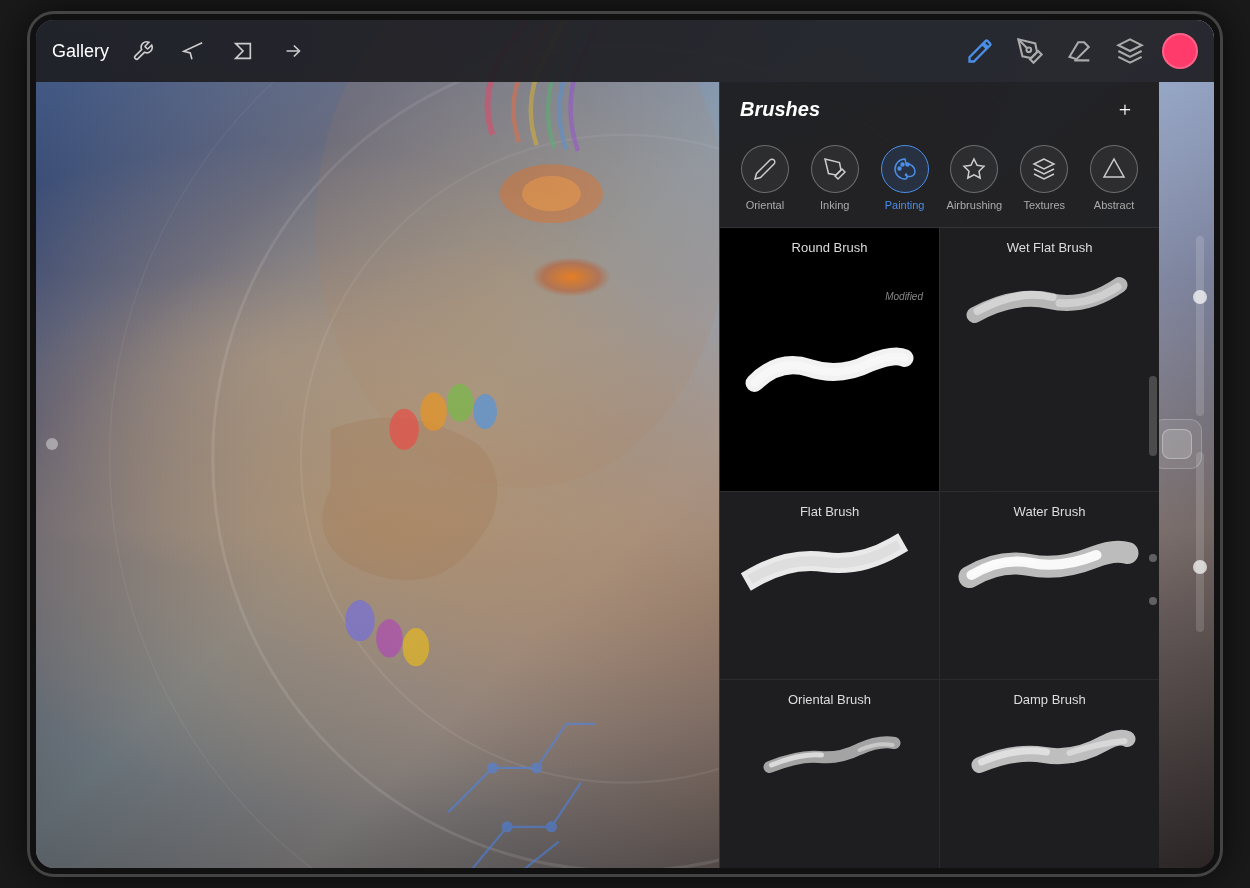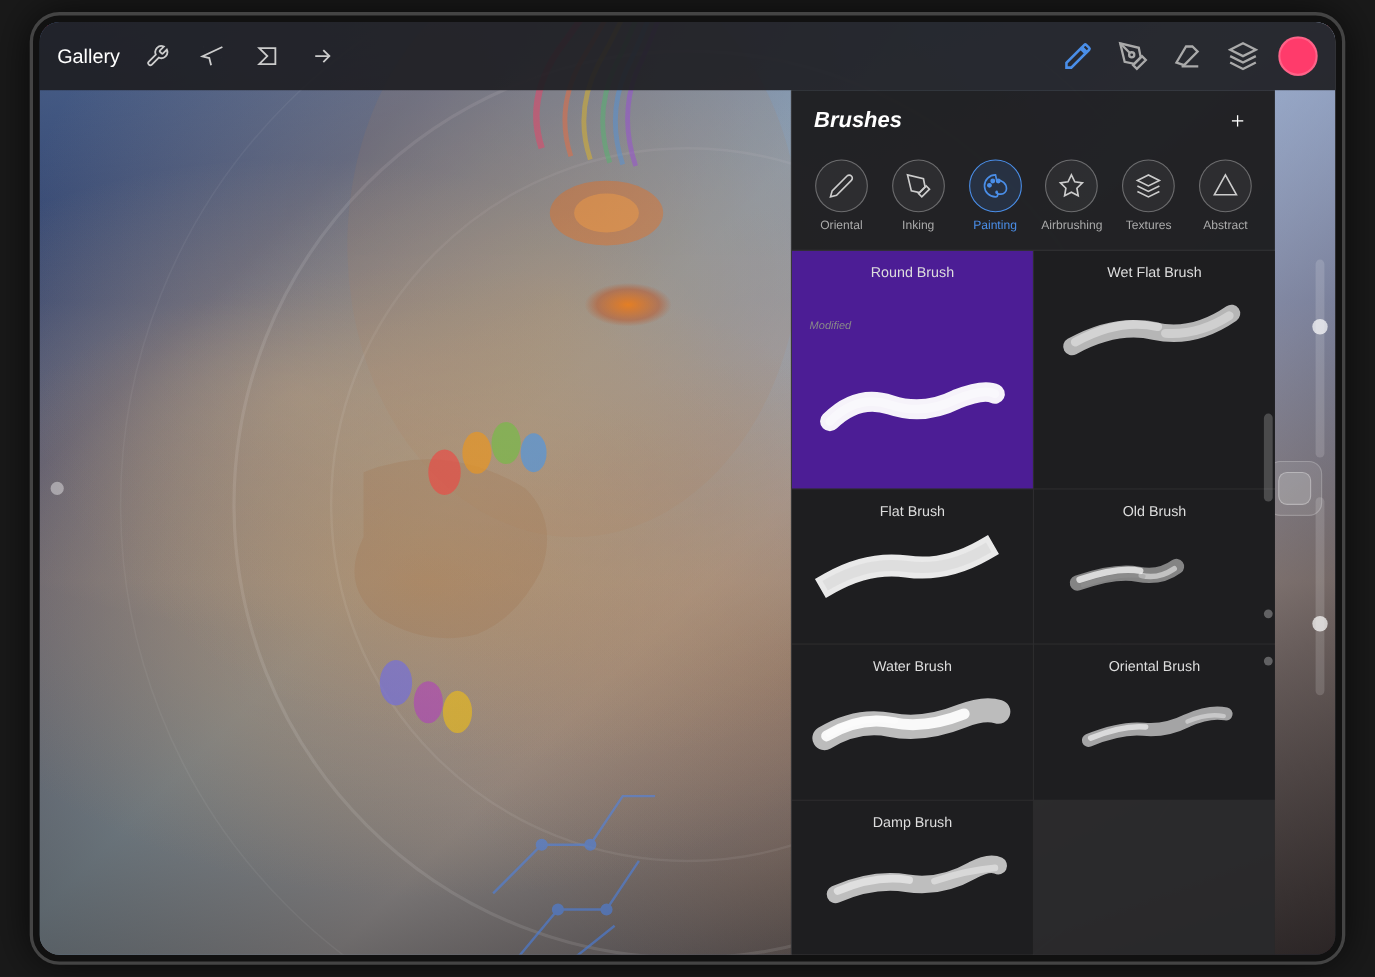--- a/index.html
+++ b/index.html
@@ -294,36 +294,36 @@
       background: #1e1e20;
       padding: 12px 16px;
       display: flex;
       flex-direction: column;
       gap: 4px;
       cursor: pointer;
       position: relative;
     }
 
     .brush-item.selected {
-      background: #4c1d95;
+      background: #000000;
       gap: 36px;
     }
 
     .brush-name {
       font-family: -apple-system, sans-serif;
       font-size: 13px;
       color: #ddd;
       text-align: center;
     }
 
     .brush-subtitle {
       font-family: -apple-system, sans-serif;
       font-size: 10px;
       color: #888;
-      text-align: left;
+      text-align: right;
       font-style: italic;
     }
 
     .brush-preview {
       width: 100%;
       height: 70px;
       display: flex;
       align-items: center;
       justify-content: center;
       overflow: hidden;
@@ -576,32 +576,20 @@
         <span class="brush-name">Flat Brush</span>
         <span class="brush-subtitle"></span>
         <div class="brush-preview">
           <svg viewBox="0 0 180 70" preserveAspectRatio="xMidYMid meet">
             <path d="M 15 50 Q 50 30 85 35 Q 120 40 155 20" stroke="white" stroke-width="20" fill="none" stroke-linecap="square" opacity="0.9"></path>
             <path d="M 15 50 Q 50 30 85 35 Q 120 40 155 20" stroke="rgba(200,200,200,0.3)" stroke-width="10" fill="none" stroke-linecap="square"></path>
           </svg>
         </div>
       </div>
 
-      <div class="brush-item">
-        <span class="brush-name">Old Brush</span>
-        <span class="brush-subtitle"></span>
-        <div class="brush-preview">
-          <svg viewBox="0 0 180 70" preserveAspectRatio="xMidYMid meet">
-            <path d="M 20 50 Q 55 38 75 42 Q 95 46 110 35" stroke="rgba(200,200,200,0.6)" stroke-width="14" fill="none" stroke-linecap="round"></path>
-            <path d="M 22 47 Q 57 35 77 39" stroke="rgba(255,255,255,0.7)" stroke-width="6" fill="none" stroke-linecap="round"></path>
-            <path d="M 78 43 Q 93 47 108 37" stroke="rgba(255,255,255,0.5)" stroke-width="5" fill="none" stroke-linecap="round"></path>
-            <path d="M 25 52 Q 60 40 80 44" stroke="rgba(150,150,150,0.4)" stroke-width="4" fill="none" stroke-linecap="round"></path>
-          </svg>
-        </div>
-      </div>
 
       <div class="brush-item">
         <span class="brush-name">Water Brush</span>
         <span class="brush-subtitle"></span>
         <div class="brush-preview">
           <svg viewBox="0 0 180 70" preserveAspectRatio="xMidYMid meet">
             <path d="M 10 50 Q 40 32 70 38 Q 100 44 135 30 Q 155 22 168 26" stroke="white" stroke-width="22" fill="none" stroke-linecap="round" opacity="0.7"></path>
             <path d="M 12 48 Q 42 30 72 36 Q 102 42 137 28" stroke="rgba(255,255,255,0.9)" stroke-width="10" fill="none" stroke-linecap="round"></path>
             <path d="M 14 46 Q 44 28 74 34" stroke="rgba(255,255,255,0.4)" stroke-width="6" fill="none" stroke-linecap="round"></path>
           </svg>

